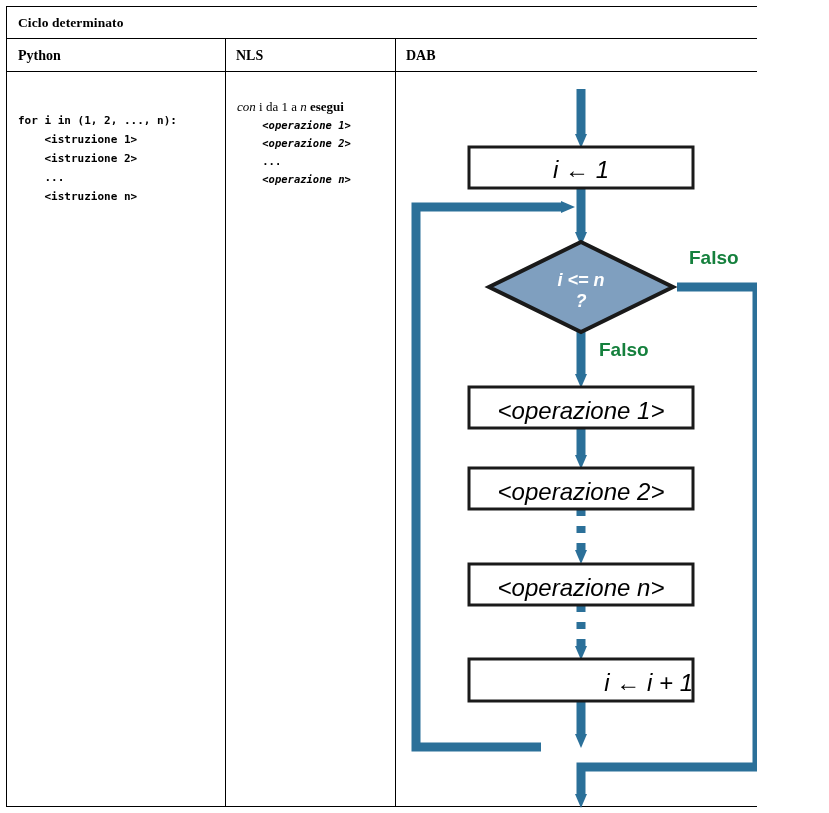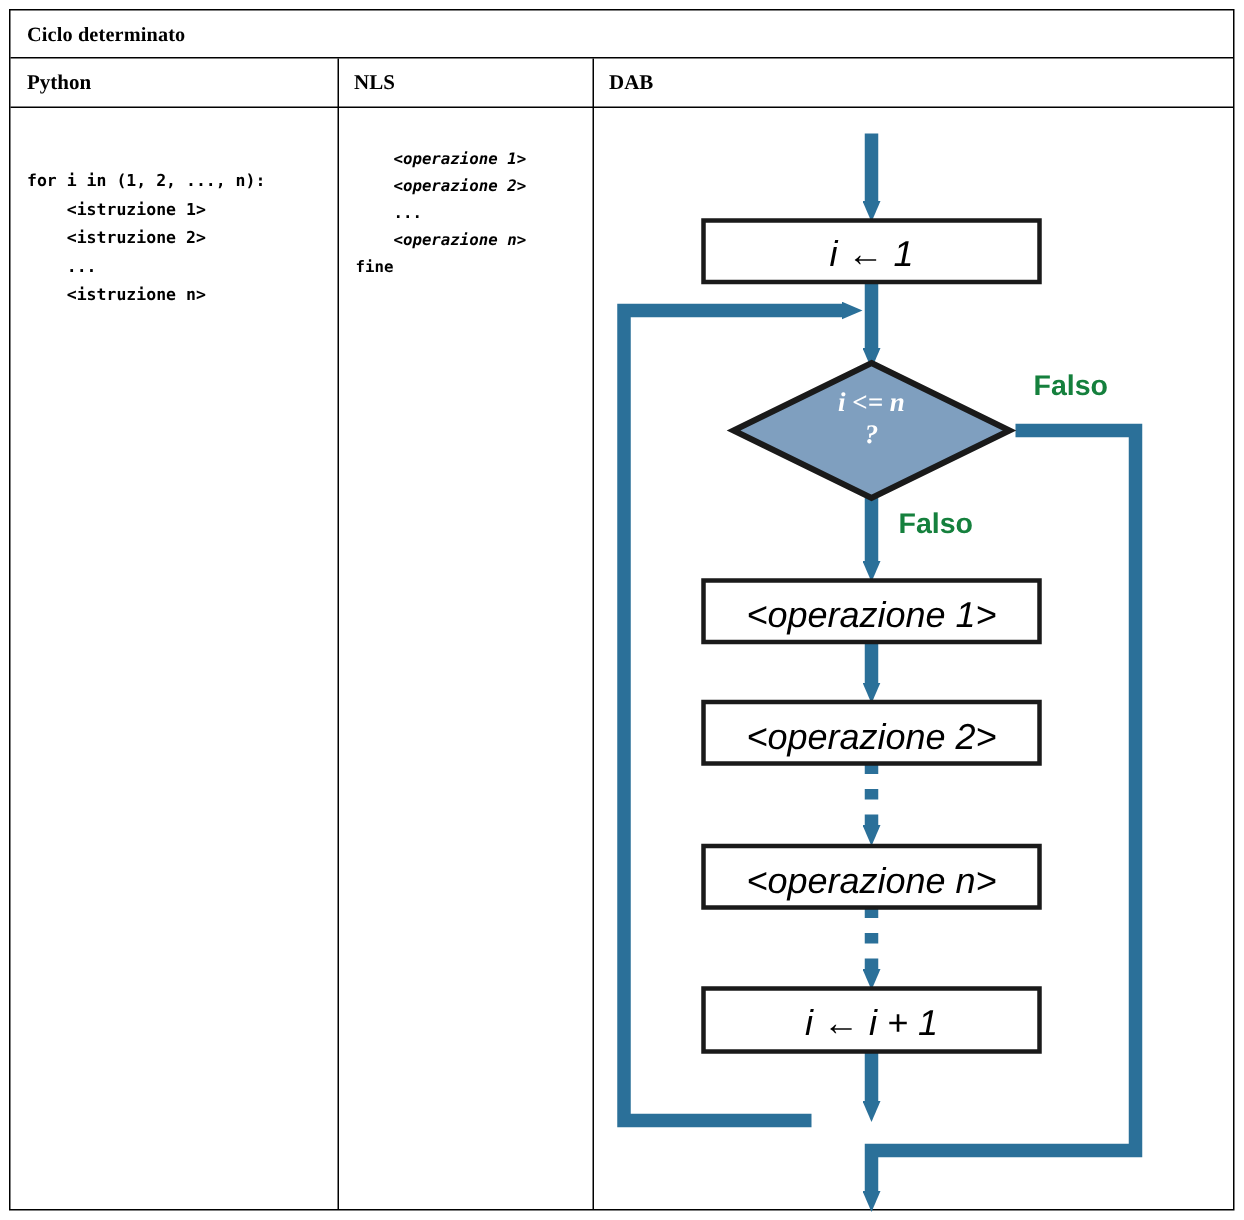--- a/index.html
+++ b/index.html
@@ -1,21 +1,21 @@
 <!DOCTYPE html>
 <html><head>
 <meta charset="utf-8">
 <style>
   html,body{margin:0;padding:0;background:#ffffff;}
   body{
     width:829px;height:813px;
     font-family:"Liberation Serif", serif;
     -webkit-font-smoothing:antialiased;
   }
-  #page{position:relative;width:829px;height:813px;overflow:hidden;background:#fff;}
+  #page{position:relative;width:757px;height:813px;overflow:hidden;background:#fff;}
 
   
   .tbl{
     position:absolute;left:6px;top:6px;
     width:817px;height:801px;
     box-sizing:border-box;
     border:1.5px solid #000;
     background:#fff;
   }
   .row-title{
@@ -81,23 +81,23 @@
     position:absolute;
     text-align:center;
     font-family:"Liberation Sans", sans-serif;
     font-size:24px;color:#000;
     white-space:nowrap;
     pointer-events:none;
   }
   .fbox-label.ital{font-style:italic;}
   .dec-label{
     position:absolute;text-align:center;
-    font-family:Liberation Serif, serif;
+    font-family:Liberation Sans, sans-serif;
     font-weight:bold;font-style:italic;
-    font-size:18px;color:#ffffff;white-space:nowrap;line-height:21px;
+    font-size:18px;color:#ffffff;white-space:nowrap;line-height:21px;margin-top:12px;
   }
   .edge-label{
     position:absolute;
     font-family:"Liberation Sans", sans-serif;
     font-weight:bold;font-size:19px;color:#15803d;white-space:nowrap;
   }
 </style>
 </head>
 <body>
 
@@ -116,25 +116,25 @@
     <div class="hdr h2">NLS</div>
     <div class="hdr h3">DAB</div>
 
     <div class="pycell">for i in (1, 2, ..., n):
     &lt;istruzione 1&gt;
     &lt;istruzione 2&gt;
     ...
     &lt;istruzione n&gt;</div>
 
     <div class="nlscell">
+      <div class="nls-line1"><span class="it">con</span><span class="up"> i </span><span class="up">da 1 a </span><span class="it">n</span><span class="bd"> esegui</span></div>
       <div class="nls-mono ital">    &lt;operazione 1&gt;</div>
       <div class="nls-mono ital">    &lt;operazione 2&gt;</div>
       <div class="nls-mono">    ...</div>
       <div class="nls-mono ital">    &lt;operazione n&gt;</div>
-      <div class="nls-mono">fine</div>
     </div>
 
     <div class="dab">
       <svg width="433" height="740" viewBox="0 0 433 740" xmlns="http://www.w3.org/2000/svg">
         <defs>
           <marker id="ah" markerWidth="14" markerHeight="12" refX="1" refY="6" orient="auto" markerUnits="userSpaceOnUse">
             <path d="M0,0 L14,6 L0,12 z" fill="#2b7099"></path>
           </marker>
         </defs>
 
@@ -172,20 +172,20 @@
       </svg>
 
       <div class="fbox-label ital" style="left:73px;top:83px;width:224px;">i ← 1</div>
 
       <div class="dec-label" style="left:93px;top:185px;width:184px;">i &lt;= n</div>
       <div class="dec-label" style="left:93px;top:206px;width:184px;">?</div>
 
       <div class="fbox-label ital" style="left:73px;top:324px;width:224px;">&lt;operazione 1&gt;</div>
       <div class="fbox-label ital" style="left:73px;top:405px;width:224px;">&lt;operazione 2&gt;</div>
       <div class="fbox-label ital" style="left:73px;top:501px;width:224px;">&lt;operazione n&gt;</div>
-      <div class="fbox-label ital" style="left:73px;top:596px;width:224px;">i ← i + 1</div>
+      <div class="fbox-label ital" style="left:73px;top:596px;width:224px;text-align:right;">i ← i + 1</div>
 
       <div class="edge-label" style="left:293px;top:174px;">Falso</div>
       <div class="edge-label" style="left:203px;top:266px;">Falso</div>
     </div>
 
   </div>
 </div>
 
 </body></html>

